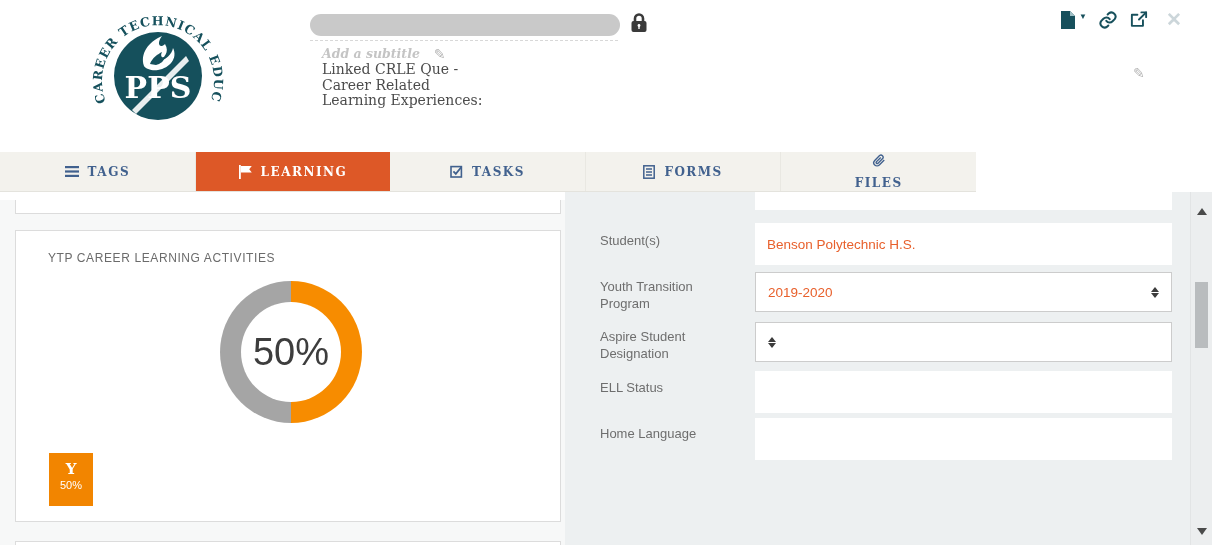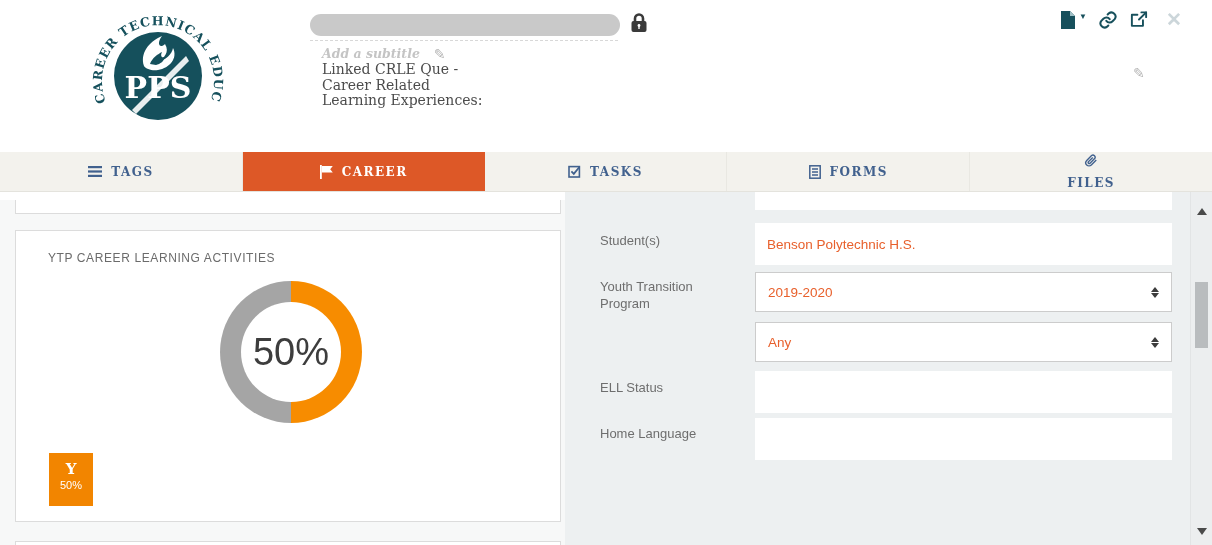--- a/index.html
+++ b/index.html
@@ -23,21 +23,21 @@
   .linked-value { position:absolute; left:505px; top:67px; width:622px;
     font-size:11.5px; line-height:16px; color:#3e5366; }
   .linked-pencil { position:absolute; left:1133px; top:66px; }
   .top-icons { position:absolute; left:1060px; top:8px; display:flex; align-items:center; gap:11px; }
   .doc-wrap { display:flex; align-items:flex-start; gap:3px; }
   .caret { font-size:8px; color:#17505c; margin-top:2px; }
   .close-x { font-size:19px; color:#ccd6da; font-weight:bold; margin-left:6px; cursor:pointer; }
   .ticon { color:#17505c; }
 
   
-  .tabbar { display:flex; width:1212px; height:40px; background:#f3f2ed;
+  .tabbar { display:flex; width:976px; height:40px; background:#f3f2ed;
     border-bottom:1px solid #e4e3dd; }
   .tab { flex:1; display:flex; align-items:center; justify-content:center; gap:9px;
     font-family:"DejaVu Serif", serif; font-weight:bold; font-size:12px; letter-spacing:1.5px;
     color:#41618e; border-right:1px solid #e9e8e2; cursor:pointer; }
   .tab:last-child { border-right:none;flex-direction:column; }
   .tab.active { background:#dd5827; color:#fff; border-right:none; }
   .tab svg { display:block; }
 
   
   .main { position:relative; display:flex; width:1212px; height:353px; }
@@ -147,21 +147,21 @@
         <rect y="4.4" width="14" height="2.2"></rect>
         <rect y="8.8" width="14" height="2.2"></rect>
     </svg>
     <span>TAGS</span>
   </div>
   <div class="tab active">
     <svg width="13" height="14" viewBox="0 0 13 14" fill="currentColor">
       <rect x="0" y="0" width="1.8" height="14"></rect>
       <path d="M1.8 1 h11 l-2.6 3.2 2.6 3.2 h-11 z"></path>
     </svg>
-    <span>CAREER</span>
+    <span>LEARNING</span>
   </div>
   <div class="tab">
     <svg width="13" height="13" viewBox="0 0 13 13" fill="none" stroke="currentColor" stroke-width="1.6">
       <rect x="1" y="1.6" width="10.4" height="10.4"></rect>
       <path d="M3.4 6.4 l2.4 2.4 L11.4 2" stroke-width="1.8"></path>
     </svg>
     <span>TASKS</span>
   </div>
   <div class="tab">
     <svg width="12" height="14" viewBox="0 0 12 14" fill="none" stroke="currentColor" stroke-width="1.5">
@@ -209,22 +209,22 @@
 
     <div class="field-label" style="top:86px">Youth Transition Program</div>
     <div class="field-box select" style="top:80px">
       <span class="field-value">2019-2020</span>
       <span class="spinner">
           <i class="up"></i>
           <i class="dn"></i>
         </span>
     </div>
 
+    <div class="field-label" style="top:136px">Aspire Student Designation</div>
     <div class="field-box select" style="top:130px">
-      <span class="field-value">Any</span>
       <span class="spinner">
           <i class="up"></i>
           <i class="dn"></i>
         </span>
     </div>
 
     <div class="field-label" style="top:187px">ELL Status</div>
     <div class="field-box" style="top:179px">
       <span class="field-value"></span>
     </div>

